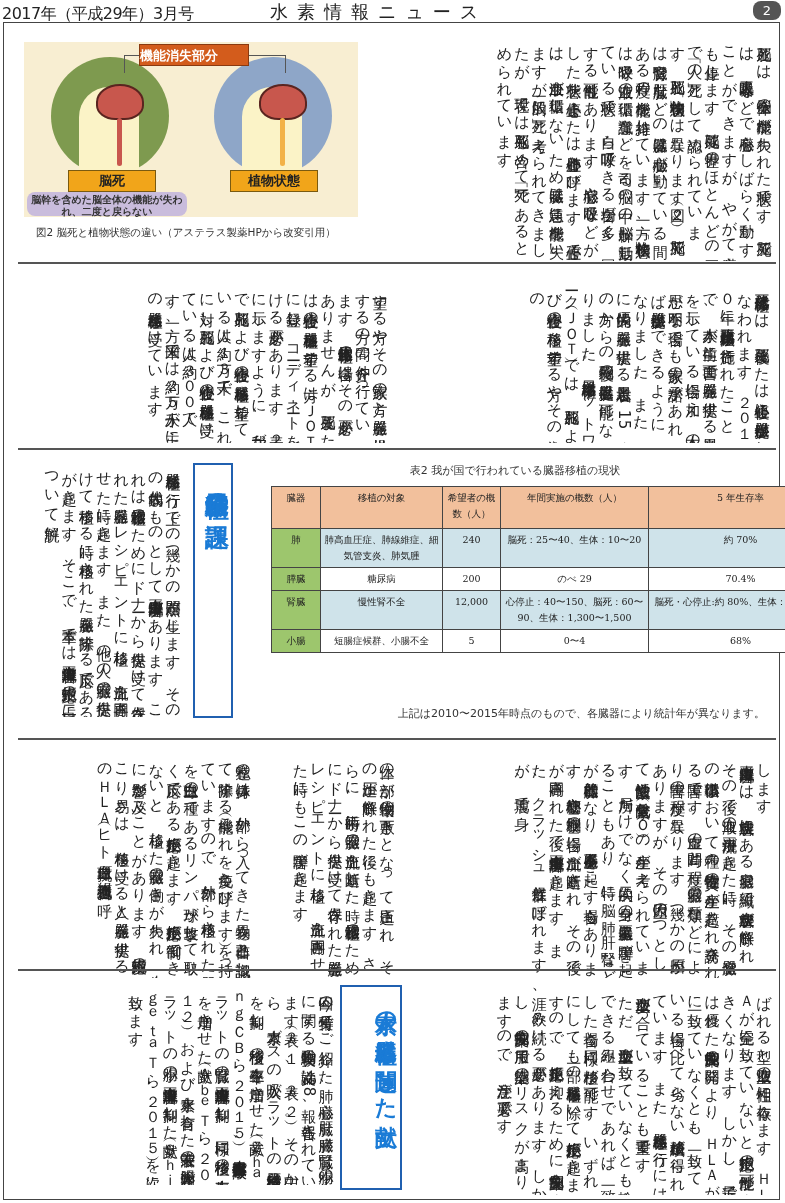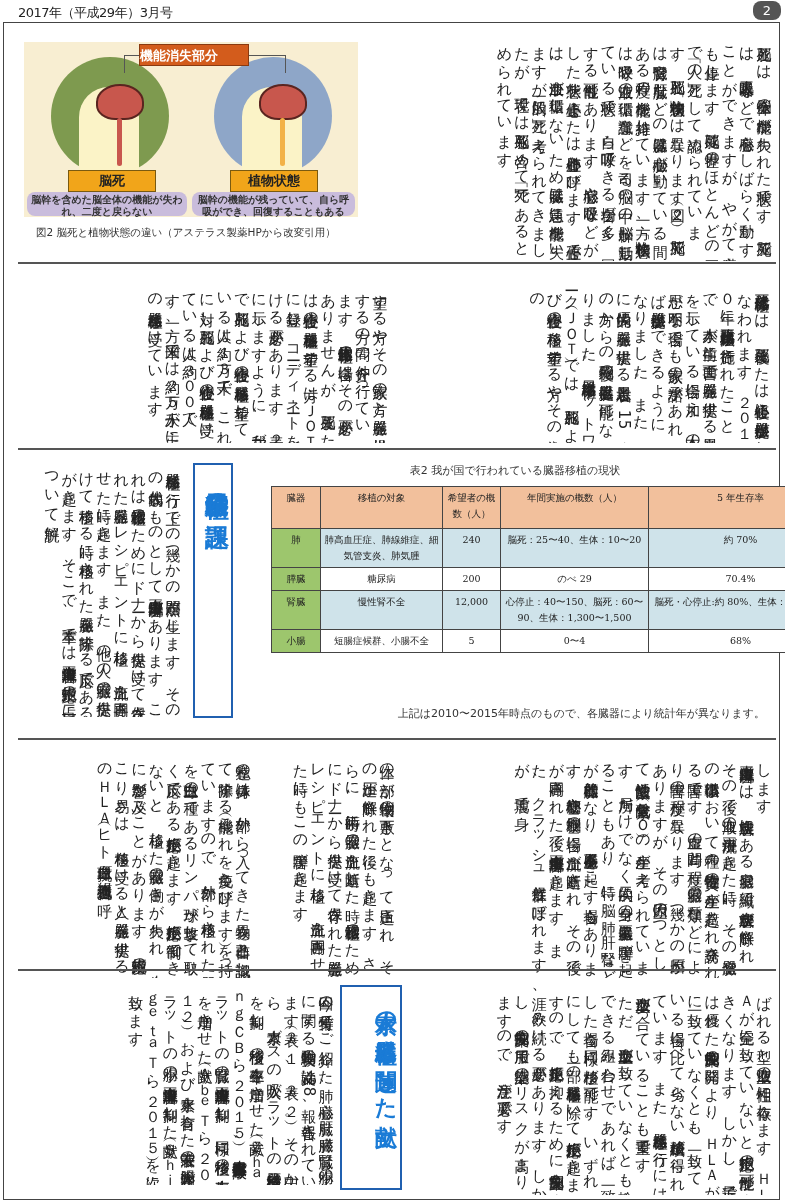--- a/index.html
+++ b/index.html
@@ -1,18 +1,18 @@
 <!DOCTYPE html>
 <html><head>
 <meta charset="utf-8">
 <style>
   * { box-sizing: border-box; margin: 0; padding: 0; }
   body { width: 785px; height: 1203px; background: #fff; font-family: "DejaVu Sans", sans-serif; color: #222; position: relative; overflow: hidden; }
   .header { position: absolute; left: 0; top: 0; width: 785px; height: 22px; }
-  .header .issue { position: absolute; left: 18px; top: 4px; font-size: 13px; letter-spacing: -0.5px; }
+  .header .issue { position: absolute; left: 2px; top: 4px; font-size: 16px; letter-spacing: -0.5px; }
   .header .title { position: absolute; left: 270px; top: 0; font-family: "DejaVu Serif", serif; font-size: 18px; letter-spacing: 9px; }
   .header .pagenum { position: absolute; right: 4px; top: 1px; width: 28px; height: 19px; border-radius: 8px; background: #555; color: #fff; font-size: 13px; text-align: center; line-height: 19px; }
   .frame { position: absolute; left: 3px; top: 22px; width: 777px; height: 1178px; border: 1.5px solid #444; }
   .hr { position: absolute; height: 2px; background: #555; }
   .vtext { writing-mode: vertical-rl; font-size: 15px; line-height: 17.3px; letter-spacing: 0.5px; position: absolute; color: #222; white-space: pre-wrap; word-break: break-all; overflow: hidden; }
   .figure { position: absolute; left: 24px; top: 42px; width: 334px; height: 175px; background: #f8eed2; overflow: hidden; }
   .figure .circle { position: absolute; border-radius: 50%; }
   .figure .c1 { left: 27px; top: 15px; width: 118px; height: 118px; background: #7e9a4f; }
   .figure .c2 { left: 190px; top: 15px; width: 118px; height: 118px; background: #8ea6c8; }
   .figure .head { position: absolute; width: 60px; height: 95px; background: #fbf3c7; border-radius: 40px 40px 10px 20px; }
@@ -43,41 +43,41 @@
   table.t2 td.organ { background: #9dc66d; width: 49px; }
   table.t2 tr.blue td:not(.organ) { background: #cfe3ea; }
   table.t2 tr.white td:not(.organ) { background: #fff; }
   .tnote { position: absolute; left: 265px; top: 706px; width: 500px; text-align: right; font-size: 11px; color: #333; }
 </style>
 </head>
 <body>
 
 <div class="header">
   <span class="issue">2017年（平成29年）3月号</span>
+  <span class="title">水素情報ニュース</span>
   <span class="pagenum">2</span>
 </div>
 
 <div class="frame"></div>
 
 <div class="figure">
   <div class="circle c1"></div>
   <div class="circle c2"></div>
   <div class="head h1"></div>
   <div class="head h2"></div>
   <div class="brain b1"></div>
   <div class="brain b2"></div>
   <div class="stem s1"></div>
   <div class="stem s2"></div>
   <div class="conn l"></div>
   <div class="conn r"></div>
   <div class="tag">機能消失部分</div>
   <div class="lbl l1">脳死</div>
   <div class="lbl l2">植物状態</div>
   <div class="desc d1">脳幹を含めた脳全体の機能が失われ、二度と戻らない</div>
-  <div class="desc d2">脳幹の機能が残っていて、自ら呼吸ができ、回復することもある</div>
 </div>
 <div class="figcap">図2 脳死と植物状態の違い（アステラス製薬HPから改変引用）</div>
 
 <div class="vtext" style="left:397px; top:36px; width:375px; height:225px;">脳死とは、脳全体の機能が失われた状態です。脳死では、人工呼吸器などで心臓をしばらく動かすことができますが、やがて心臓も停止します。脳死は世界のほとんどの国で「人の死」として認められています。脳死と「植物状態」とは異なります（図２）。脳死では腎臓や肝臓などの臓器は心臓が動いている間、ある程度の機能を維持しています。一方、「植物状態」とは呼吸や血液の循環、意識などを司る脳の中の脳幹が活動している状態で、自ら呼吸できる場合が多く、回復する可能性もあります。心臓や呼吸などが停止した状態を心停止または心肺停止と呼びます。心停止では、血液が循環しないため臓器は急速に機能を失いますが一般的に「死」と考えられてきましたが、現在では脳死も含めて「死」であると改められています。</div>
 
 <div class="hr" style="left:18px; top:262px; width:758px;"></div>
 
 <div class="vtext" style="left:395px; top:283px; width:375px; height:160px;">死体臓器移植では、脳死後または心停止後に臓器提供が行なわれます。２０１０年に改正臓器移植法が施行されたことで、本人が生前に書面で臓器を提供する意思を示している場合に加え、本人の意思が不明な場合でも家族の承諾があれば臓器提供ができるようになりました。また、親族に優先的に臓器を提供する意思表示と、15歳未満の方からの脳死後の臓器提供も可能になりました。日本臓器移植ネットワーク（ＪＯＴ）では、脳死および心停止後の移植を希望する方やその家族の</div>
 <div class="vtext" style="left:16px; top:283px; width:372px; height:160px;">望する方やその家族の方と臓器を提供する方の間の仲介を行っています。生体臓器移植の場合はその必要がありませんが、脳死または心停止後の臓器移植を希望する方はＪＯＴに登録し、コーディネートを受ける必要があります。表２に示しますように、我が国で脳死および心停止後の臓器移植を希望している人は約１万３千人で、これに対し脳死および心停止後の臓器移植を受けている人は約３００人です。一方、米国では約２万５千人が主に脳死後の臓器移植を受けています。</div>
 

